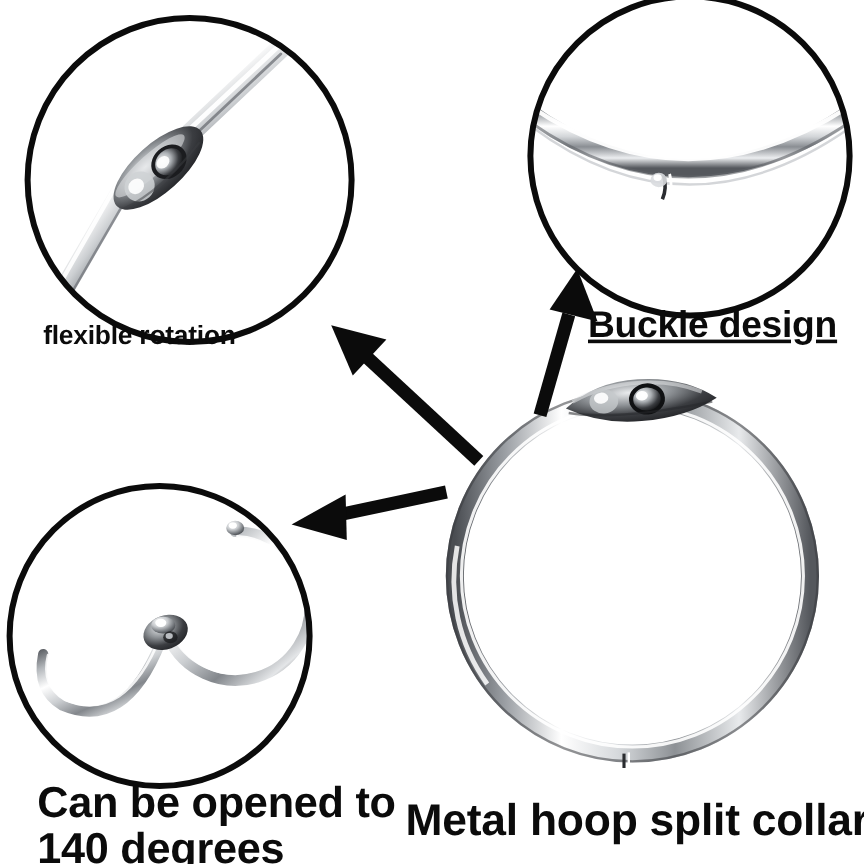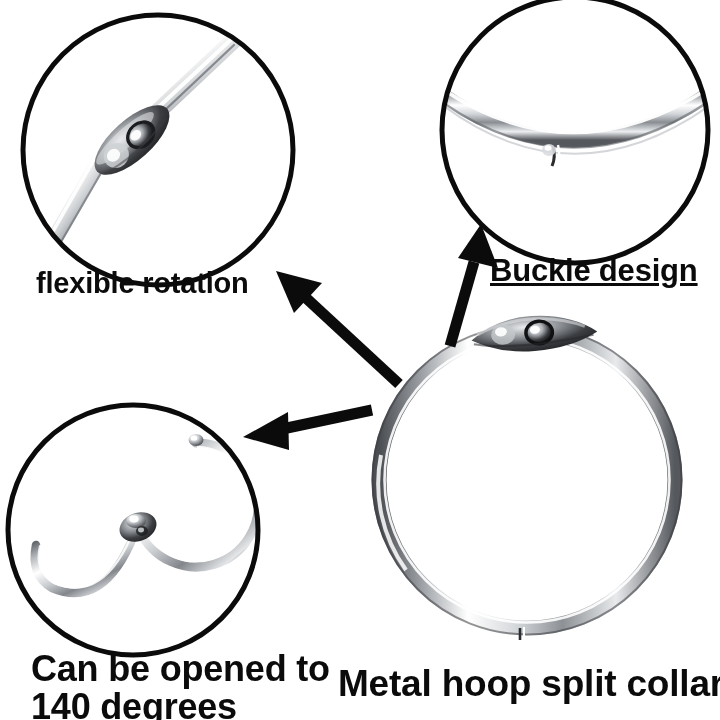--- a/index.html
+++ b/index.html
@@ -27,21 +27,21 @@
     height: 720px;
   }
   .caption {
     position: absolute;
     color: #0b0b0b;
     font-weight: 700;
     letter-spacing: -0.2px;
     white-space: nowrap;
     line-height: 1.06;
   }
-  #cap-flexible   { left: 36px;  top: 268px; font-size: 29px; }
+  #cap-flexible   { left: 36px;  top: 268px; font-size: 22px; }
   #cap-buckle     { left: 490px; top: 255px; font-size: 31px; text-decoration: underline; }
   #cap-opened     { left: 31px;  top: 650px; font-size: 36px; }
   #cap-opened .l2 { display: block; }
   #cap-main       { left: 338px; top: 664px; font-size: 37px; }
 </style>
 </head>
 <body>
 
 <div id="stage">
 

